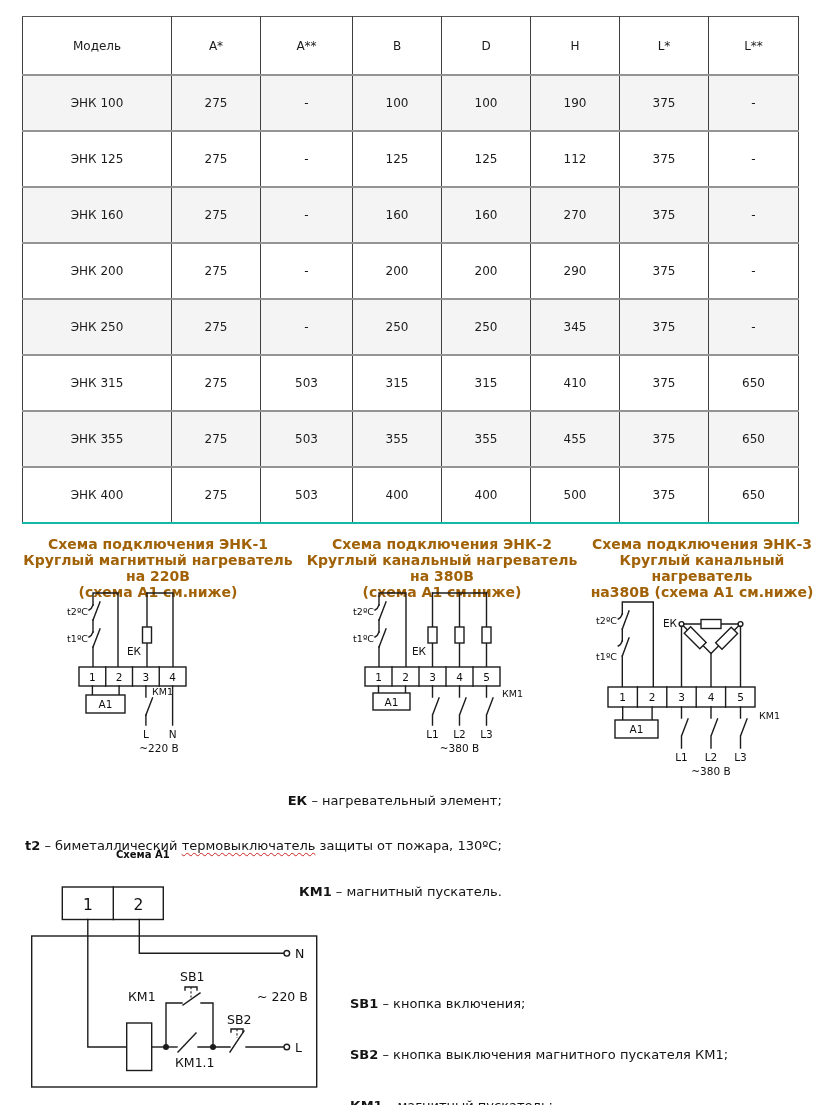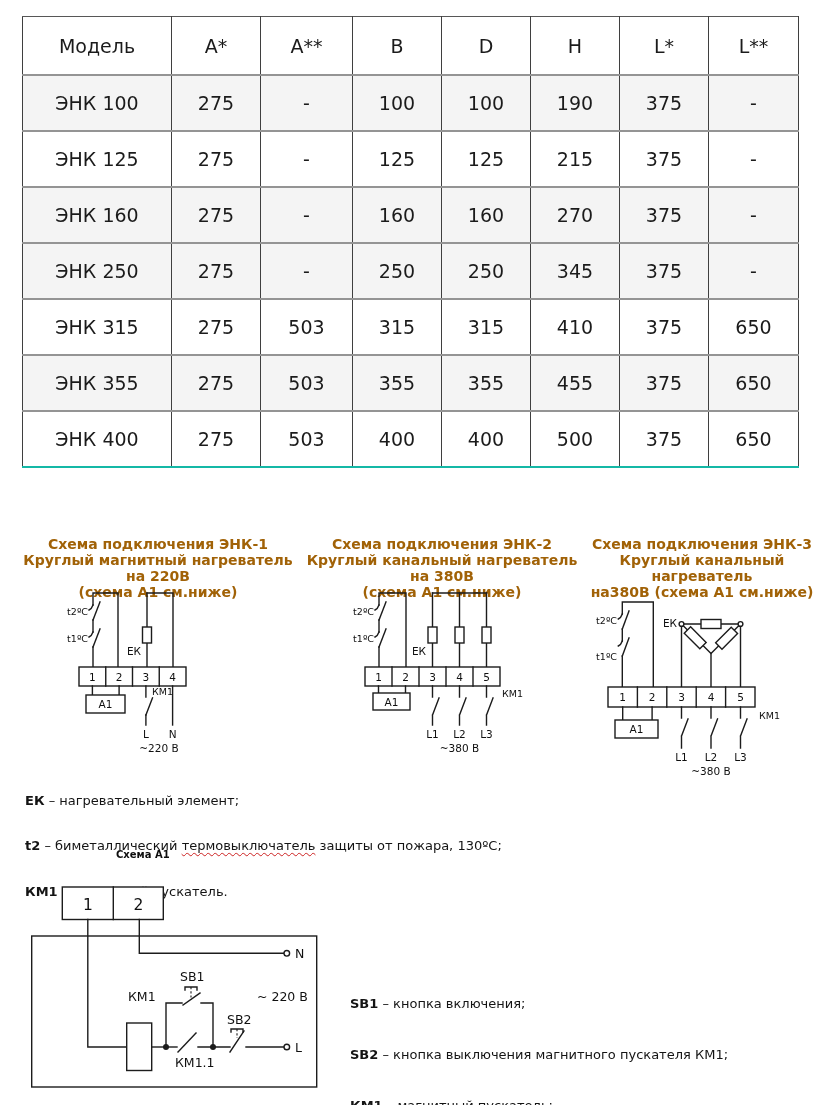--- a/index.html
+++ b/index.html
@@ -1,21 +1,21 @@
 <!DOCTYPE html>
 <html><head>
 <meta charset="utf-8">
 <style>
   html,body{margin:0;padding:0;background:#fff;}
   .page{position:relative;width:820px;height:1105px;background:#fff;
         font-family:"DejaVu Sans","Liberation Sans",sans-serif;overflow:hidden;color:#141414;}
 
   
   .spec{position:absolute;left:22px;top:16px;border-collapse:collapse;table-layout:fixed;
-        width:776px;font-size:19px;color:#1b1b1b;}
+        width:776px;font-size:12px;color:#1b1b1b;}
   .spec th,.spec td{border-left:1px solid #3f3f3f;border-right:1px solid #3f3f3f;
         border-top:2px solid #949494;border-bottom:2px solid #949494;
         text-align:center;font-weight:400;padding:0;height:54px;}
   .spec thead th{height:57px;}
   .spec thead th{border-top:1px solid #575757;}
   .spec tbody tr:last-child td{border-bottom:2px solid #14b8a6;}
   .spec tbody tr.alt td{background:#f4f4f4;}
 
   
   .dtitle{position:absolute;font-weight:700;font-size:14px;line-height:16px;
@@ -78,31 +78,41 @@
         <td>190</td>
         <td>375</td>
         <td>-</td>
       </tr>
       <tr>
         <td>ЭНК 125</td>
         <td>275</td>
         <td>-</td>
         <td>125</td>
         <td>125</td>
-        <td>215</td>
+        <td>112</td>
         <td>375</td>
         <td>-</td>
       </tr>
       <tr class="alt">
         <td>ЭНК 160</td>
         <td>275</td>
         <td>-</td>
         <td>160</td>
         <td>160</td>
         <td>270</td>
+        <td>375</td>
+        <td>-</td>
+      </tr>
+      <tr>
+        <td>ЭНК 200</td>
+        <td>275</td>
+        <td>-</td>
+        <td>200</td>
+        <td>200</td>
+        <td>290</td>
         <td>375</td>
         <td>-</td>
       </tr>
       <tr class="alt">
         <td>ЭНК 250</td>
         <td>275</td>
         <td>-</td>
         <td>250</td>
         <td>250</td>
         <td>345</td>
@@ -291,21 +301,21 @@
       <path class="w" d="M126,127 V138 M126,156 L132.5,139 M126,156 V168"></path>
       <path class="w" d="M155.5,127 V138 M155.5,156 L162,139 M155.5,156 V168"></path>
     </g>
     <text class="t9" x="174" y="139">КМ1</text>
     <text class="t10 mid" x="96.5" y="181">L1</text>
     <text class="t10 mid" x="126" y="181">L2</text>
     <text class="t10 mid" x="155.5" y="181">L3</text>
     <text class="t10 mid" x="126" y="195">~380 В</text>
   </svg>
 
-  <div class="legend lg1" style="left:25px;top:762px;">
+  <div class="legend lg1" style="left:25px;top:762px;text-align:right;">
     <div class="ln"><b>ЕК</b><span> – </span><span>нагревательный элемент;</span><span class="sp"></span><span></span></div>
     <div class="ln"><b>t2</b><span> – </span><span>биметаллический </span><span class="sp">термовыключатель</span><span> защиты от пожара, 130ºС;</span></div>
     <div class="ln"><b>КМ1</b><span> – </span><span>магнитный пускатель.</span><span class="sp"></span><span></span></div>
   </div>
 
   <div class="a1title" style="left:116px;top:849px;width:120px;">Схема А1</div>
 
   <svg style="left:25px;top:870px;" width="300" height="230" viewBox="0 0 300 230">
     <g>
       <rect class="bx" x="37.3" y="17" width="101" height="32.5"></rect>

